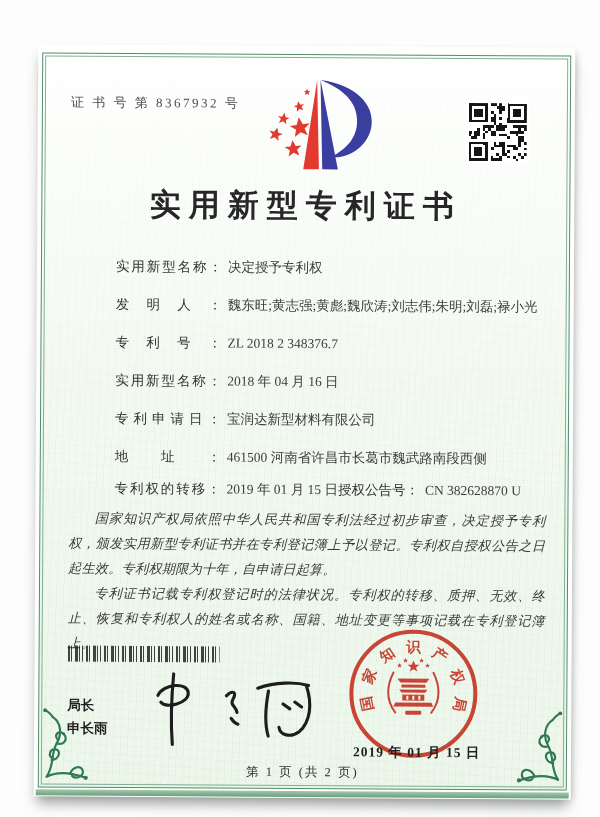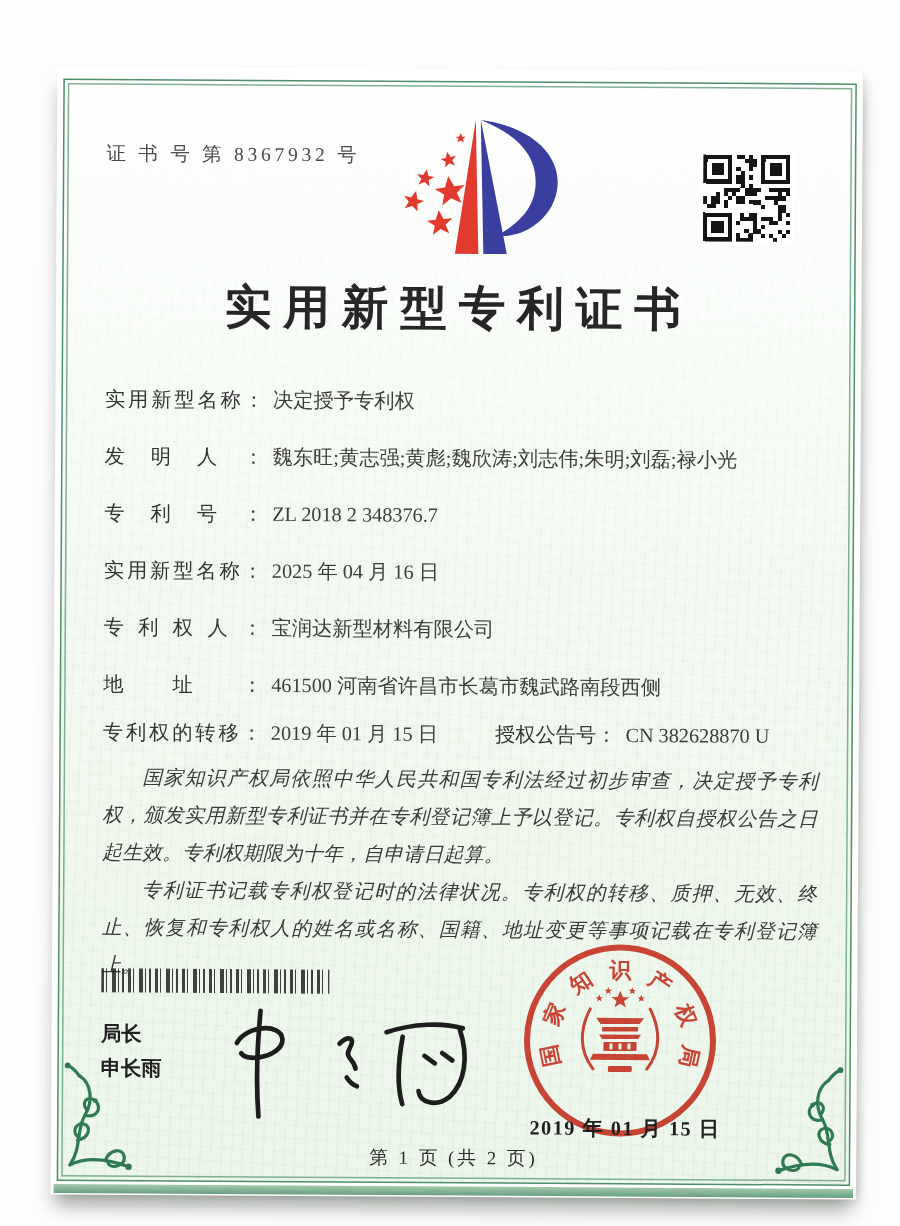--- a/index.html
+++ b/index.html
@@ -34,37 +34,37 @@
   .qr{position:absolute;right:40px;top:44px;width:64px;height:64px;background:#fff;padding:3px;}
   .qr svg{width:100%;height:100%;shape-rendering:crispEdges;}
 
   .title{position:absolute;left:0;right:0;top:130px;text-align:center;
     font-size:31px;font-weight:600;letter-spacing:8px;color:#262626;}
 
   .fields{position:absolute;left:28px;right:22px;top:200px;font-size:13.5px;}
   .row{line-height:25px;margin-bottom:13px;white-space:nowrap;}
   .row.tight{margin-top:-6px;}
   .lbl{display:inline-block;width:106px;text-align:justify;text-align-last:justify;
-       text-justify:inter-character;color:#343434;}
+       text-justify:inter-character;color:#343434;margin-left:46px;}
   .lbl::after{content:"：";}
   .val{color:var(--value_ink);margin-left:6px;}
-  .grant2{margin-left:38px;color:#343434;}
+  .grant2{color:#343434;}
   .grant2::after{content:"：";}
 
   .paras{position:absolute;left:28px;right:22px;top:452px;
     font-size:13.2px;line-height:25px;text-align:justify;font-style:italic;
     letter-spacing:.2px;color:#3a3a3a;}
   .paras p{text-indent:2em;}
 
   .barcode{position:absolute;left:28px;top:592px;width:152px;height:16px;opacity:.85;
     background:repeating-linear-gradient(90deg,#222 0 2px,transparent 2px 3px,#222 3px 4px,
       transparent 4px 7px,#222 7px 10px,transparent 10px 11px,#222 11px 12px,
       transparent 12px 14px,#222 14px 15px,transparent 15px 18px);}
 
-  .sign{position:absolute;left:28px;top:624px;font-family:"Liberation Sans","DejaVu Sans",sans-serif;
+  .sign{position:absolute;left:28px;top:640px;font-family:"Liberation Sans","DejaVu Sans",sans-serif;
     font-size:13.5px;font-weight:bold;line-height:23px;color:#222;}
   .signature{position:absolute;left:100px;top:608px;}
 
   .seal{position:absolute;left:310px;top:574px;width:128px;height:128px;border-radius:50%;
     border:4px solid var(--seal_red);mix-blend-mode:multiply;opacity:.93;}
   .seal .ch{position:absolute;left:50%;top:50%;width:16px;margin-left:-8px;margin-top:-9px;
     text-align:center;font-size:14.5px;font-weight:bold;color:var(--seal_red);}
   .seal .ch:nth-of-type(1){transform:rotate(-102deg) translateY(-47px);}
   .seal .ch:nth-of-type(2){transform:rotate(-68deg) translateY(-47px);}
   .seal .ch:nth-of-type(3){transform:rotate(-34deg) translateY(-47px);}
@@ -240,24 +240,24 @@
         <div class="row">
           <span class="lbl">实用新型名称</span><span class="val">决定授予专利权</span>
         </div>
         <div class="row">
           <span class="lbl">发明人</span><span class="val">魏东旺;黄志强;黄彪;魏欣涛;刘志伟;朱明;刘磊;禄小光</span>
         </div>
         <div class="row">
           <span class="lbl">专利号</span><span class="val">ZL 2018 2 348376.7</span>
         </div>
         <div class="row">
-          <span class="lbl">实用新型名称</span><span class="val">2025 年 04 月 16 日</span>
-        </div>
-        <div class="row">
-          <span class="lbl">专利权人</span><span class="val">宝润达新型材料有限公司</span>
+          <span class="lbl">实用新型名称</span><span class="val">2018 年 04 月 16 日</span>
+        </div>
+        <div class="row">
+          <span class="lbl">专利申请日</span><span class="val">宝润达新型材料有限公司</span>
         </div>
         <div class="row">
           <span class="lbl">地址</span><span class="val">461500 河南省许昌市长葛市魏武路南段西侧</span>
         </div>
         <div class="row tight">
           <span class="lbl">专利权的转移</span><span class="val">2019 年 01 月 15 日</span><span class="grant2">授权公告号</span><span class="val">CN 382628870 U</span>
         </div>
       </div>
 
       <div class="paras">

